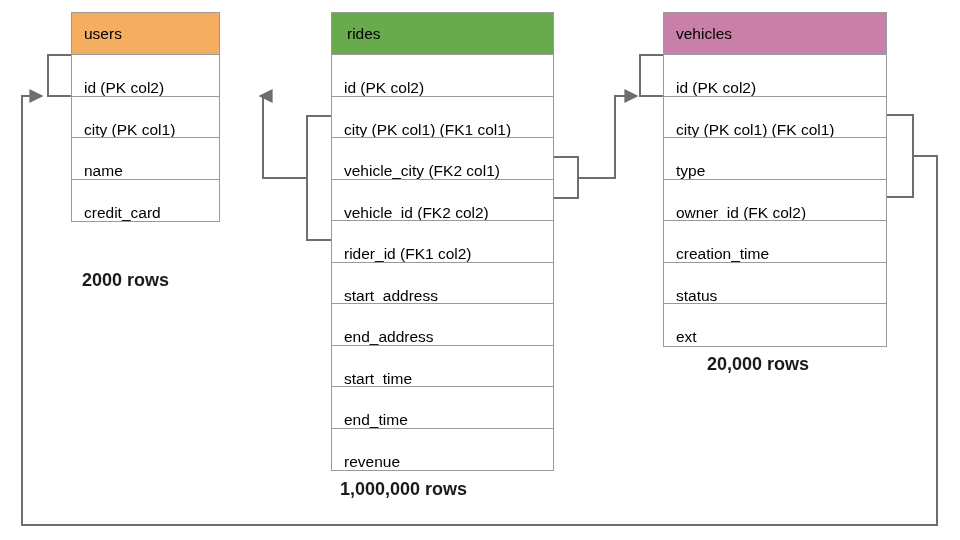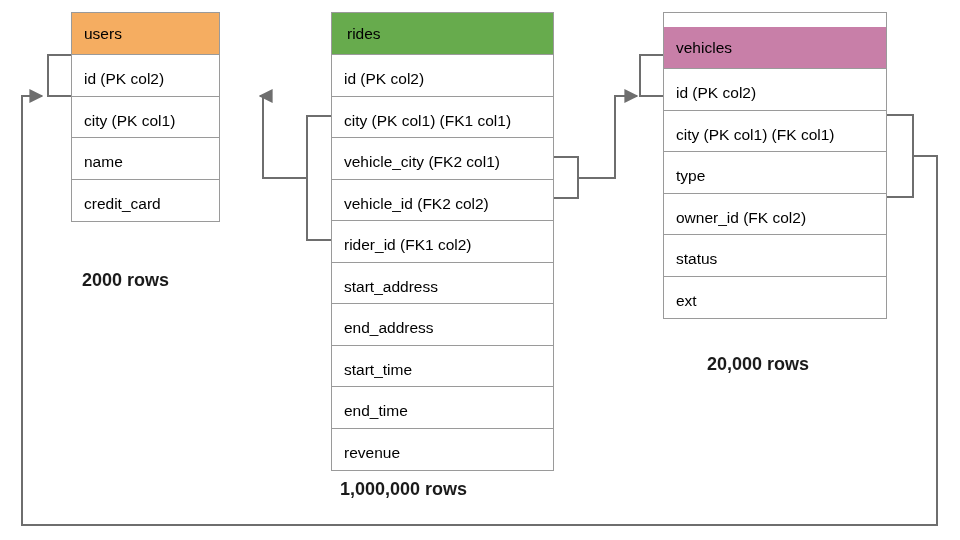--- a/index.html
+++ b/index.html
@@ -17,21 +17,21 @@
   .table { position: absolute; border: 1px solid #9a9a9a; background: #ffffff; }
   .table-header {
     height: 42px; line-height: 42px;
     padding: 0 12px;
     font-size: 15.5px; color: #000000;
     border-bottom: 1px solid #9a9a9a;
     white-space: nowrap; overflow: hidden;
   }
   .col {
     height: 41.5px; line-height: 41.5px;
-    padding: 3px 12px;
+    padding: 12px 12px;
     font-size: 15.5px; color: #000000;
     border-bottom: 1px solid #9a9a9a;
     white-space: nowrap; overflow: hidden;
   }
   .col:last-child { border-bottom: none; }
   .rowcount {
     position: absolute;
     font-size: 18px; color: #1a1a1a;
     white-space: nowrap;
     font-weight: bold;
@@ -91,23 +91,24 @@
     <div class="col">rider_id (FK1 col2)</div>
     <div class="col">start_address</div>
     <div class="col">end_address</div>
     <div class="col">start_time</div>
     <div class="col">end_time</div>
     <div class="col">revenue</div>
   </div>
   <div class="rowcount" style="left:340px; top:479px;">1,000,000 rows</div>
 
   <div class="table" style="left:663px; top:12px; width:224px;">
-    <div class="table-header" style="background:#c87fa8;margin-top:14px;">vehicles</div>
+    <div class="table-header" style="background:#c87fa8;">vehicles</div>
     <div class="col">id (PK col2)</div>
     <div class="col">city (PK col1) (FK col1)</div>
     <div class="col">type</div>
     <div class="col">owner_id (FK col2)</div>
+    <div class="col">creation_time</div>
     <div class="col">status</div>
     <div class="col">ext</div>
   </div>
   <div class="rowcount" style="left:672px; top:354px;margin-left:35px;">20,000 rows</div>
 
 </div>
 
 </body></html>

